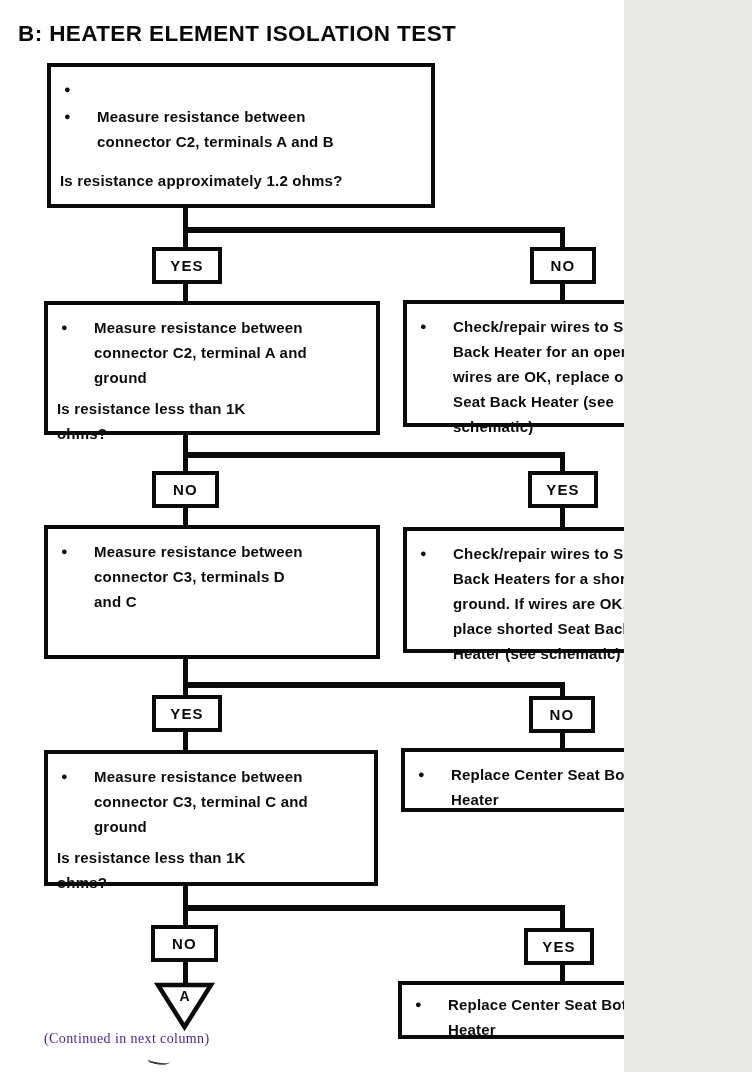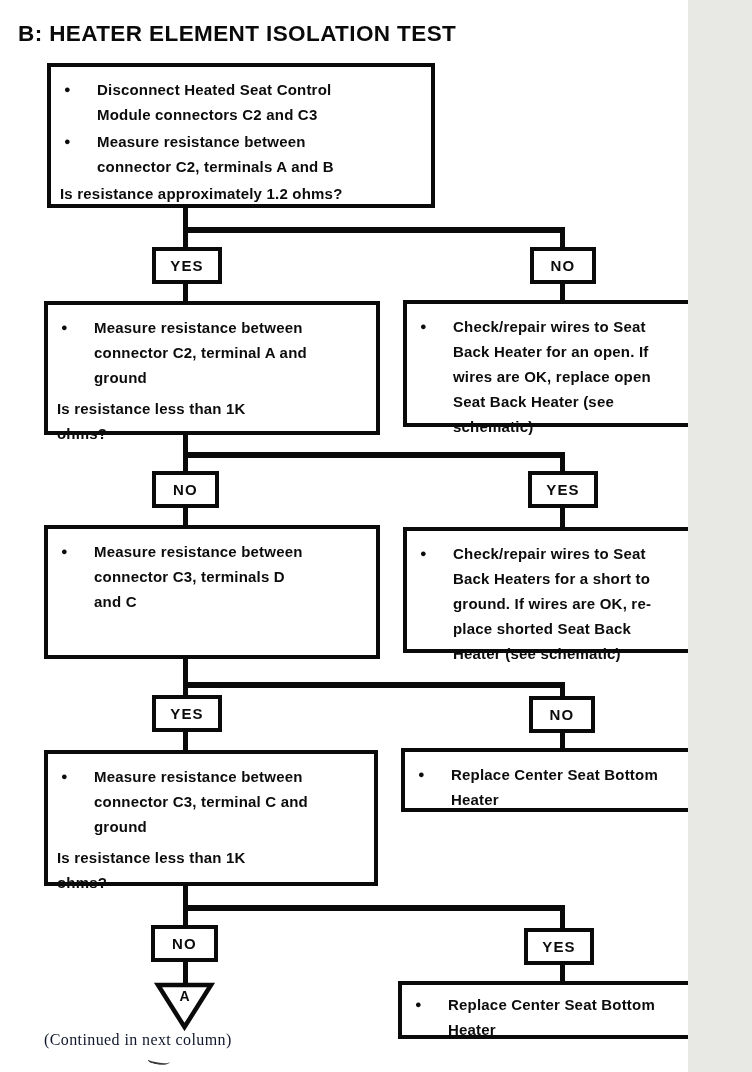--- a/index.html
+++ b/index.html
@@ -1,48 +1,46 @@
 <!DOCTYPE html>
 <html><head>
 <meta charset="utf-8">
 <style>
   html,body{margin:0;padding:0;background:#e8e8e4;}
-  #page{position:relative;width:688px;height:1072px;background:#ffffff;overflow:hidden;
+  #page{position:relative;width:624px;height:1072px;background:#ffffff;overflow:hidden;
         font-family:"Liberation Sans",sans-serif;color:#0c0c0c;}
   #title{position:absolute;left:18px;top:21px;font-size:22.5px;font-weight:bold;
          letter-spacing:.4px;white-space:nowrap;color:#0a0a0a;}
   .fbox{position:absolute;border:4px solid #0a0a0a;background:#fff;box-sizing:border-box;
         font-weight:bold;font-size:15px;line-height:25px;padding-top:8px;letter-spacing:.2px;}
   .bullet-row{display:grid;grid-template-columns:33px 1fr;padding-left:13px;margin-top:2px;}
   .bullet{font-size:11px;line-height:25px;}
   .btext{white-space:pre-line;}
   .question{white-space:pre-line;padding-left:9px;margin-top:6px;}
-  .question.tight{margin-top:2px;}
+  .question.tight{margin-top:14px;}
   .lbl{position:absolute;border:4px solid #0a0a0a;background:#fff;box-sizing:border-box;
        display:flex;align-items:center;justify-content:center;font-weight:bold;
        font-size:15px;letter-spacing:1.2px;}
   .vline,.hline{position:absolute;background:#0a0a0a;}
   #continued-note{position:absolute;left:44px;top:1031px;font-family:"Liberation Serif",serif;
-        font-size:16px;letter-spacing:.4px;color:#0f172a;white-space:nowrap;text-align:right;}
+        font-size:14px;letter-spacing:.4px;color:#4c1d95;white-space:nowrap;text-align:right;}
   #artifact{position:absolute;left:148px;top:1056px;width:22px;height:7px;
         border-bottom:2px solid #3a3a3a;border-radius:0 0 70% 30%;transform:rotate(14deg);}
   #connector-a{position:absolute;left:151px;top:981px;}
 </style>
 </head>
 <body>
 
 <div id="page">
 
   <div id="title">B: HEATER ELEMENT ISOLATION TEST</div>
 
   <div class="fbox" style="left:47px;top:63px;width:388px;height:145px;">
     <div class="bullet-row">
       <span class="bullet">●</span>
-      <span class="btext">Disconnect Heated Seat Control
-Module connectors C2 and C3</span>
     </div>
     <div class="bullet-row">
       <span class="bullet">●</span>
       <span class="btext">Measure resistance between
 connector C2, terminals A and B</span>
     </div>
     <div class="question tight">Is resistance approximately 1.2 ohms?</div>
   </div>
 
   <div class="vline" style="left:183px;top:204px;width:5px;height:25px;"></div>

